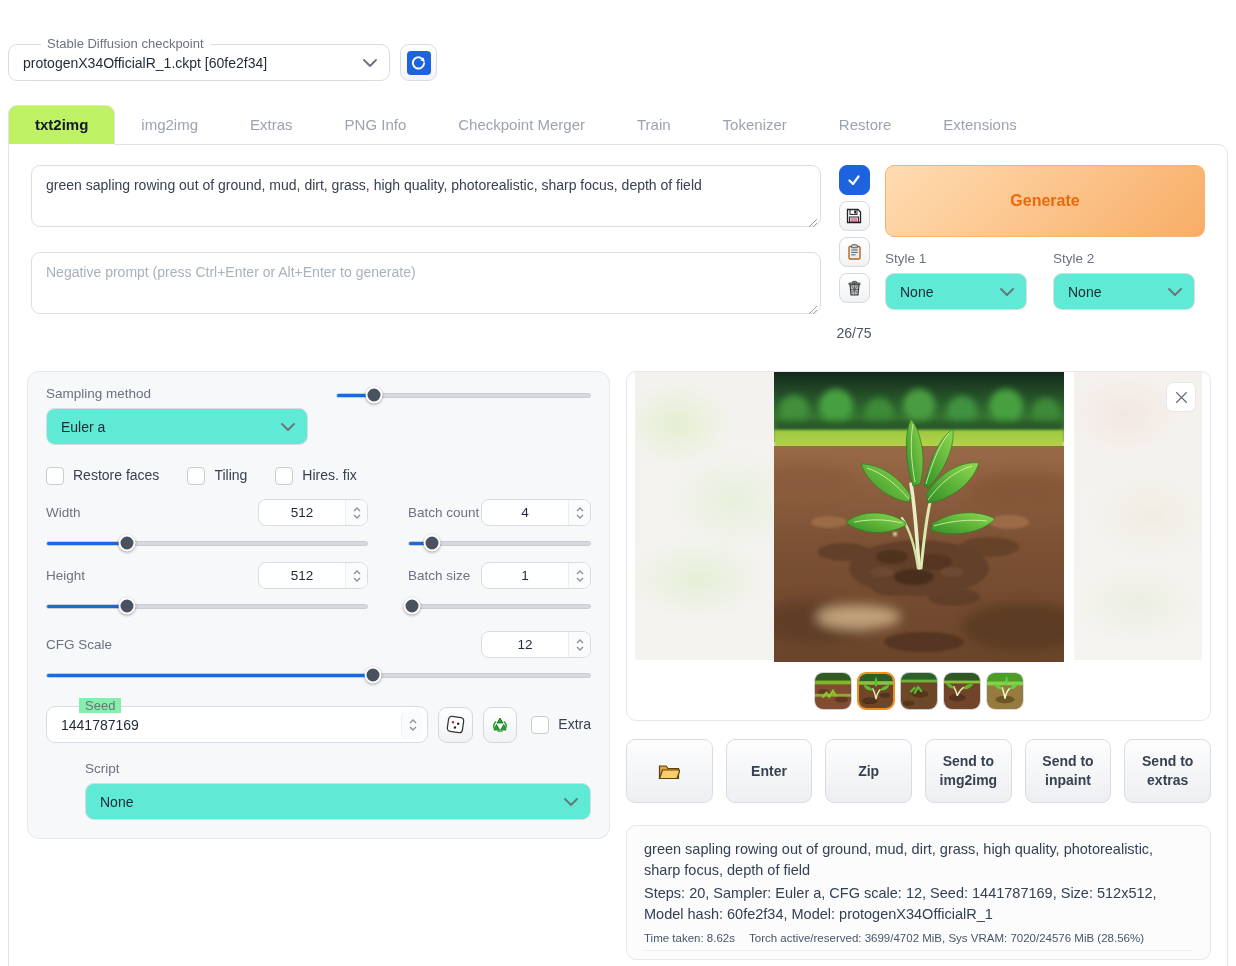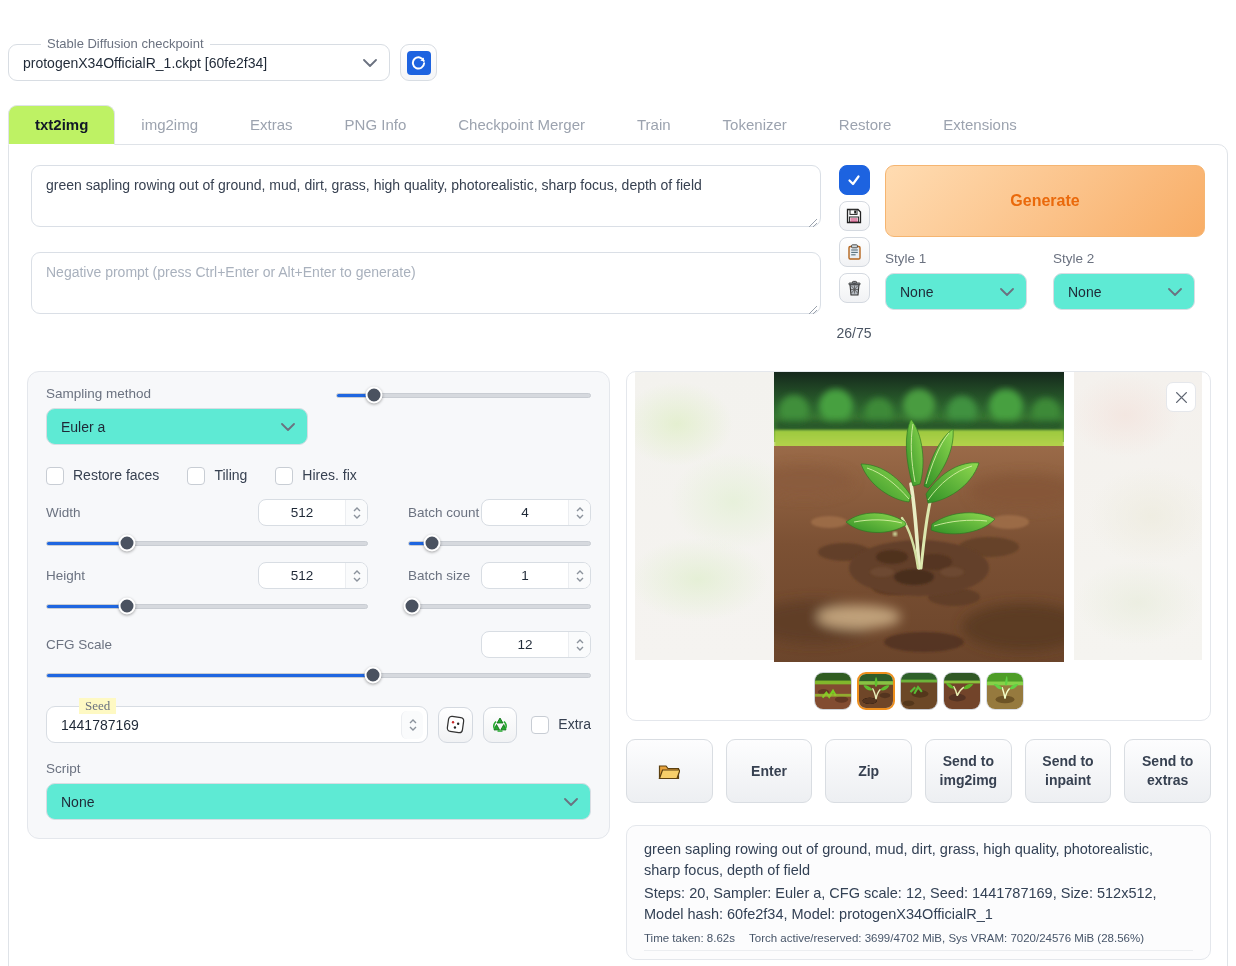--- a/index.html
+++ b/index.html
@@ -65,23 +65,23 @@
   .dims-left { width:322px; }
   .dims-right { flex:1; }
   .dim-row { margin-bottom:10px; }
   .dim-head { display:flex; align-items:center; justify-content:space-between; margin-bottom:8px; }
   .dim-label { font-size:13.5px; color:#6b7280; }
   .cfg-row { margin-top:6px; }
   .seed-row { display:flex; align-items:center; gap:10px; margin-top:22px; }
   .seed-box { width:400px; height:37px; display:flex; align-items:center; padding:0 4px 0 14px; }
   .seed-box .val { flex:1; font-size:14px; color:#1f2937; }
   .seed-fieldset { background:#fff; }
-  .seed-fieldset > .fs-label { background:#fef9c3;font-family:Liberation Serif, serif; }
+  .seed-fieldset > .fs-label { background:#86efac; }
   .util-btn { width:36px; height:36px; border:1px solid #d4d9e0; border-radius:9px; background:linear-gradient(180deg,#ffffff,#f1f2f4); display:flex; align-items:center; justify-content:center; cursor:pointer; }
-  .script-block { margin-top:18px; }
+  .script-block { margin-top:18px;margin-left:39px; }
 
   
   .output-col { flex:1; display:flex; flex-direction:column; }
   .gallery-box { position:relative; border:1px solid #e4e7ec; border-radius:10px; background:#fff; height:350px; overflow:hidden; }
   .gallery-strip { position:absolute; top:0; bottom:60px; }
   .strip-left { left:8px; width:140px;
     background:radial-gradient(80px 60px at 30% 18%, rgba(222,238,196,.7), transparent 70%),
                radial-gradient(90px 70px at 70% 45%, rgba(228,240,214,.8), transparent 70%),
                radial-gradient(100px 60px at 45% 72%, rgba(224,238,206,.75), transparent 70%),
                linear-gradient(180deg,#f3f2ee,#f5f3f0); }

